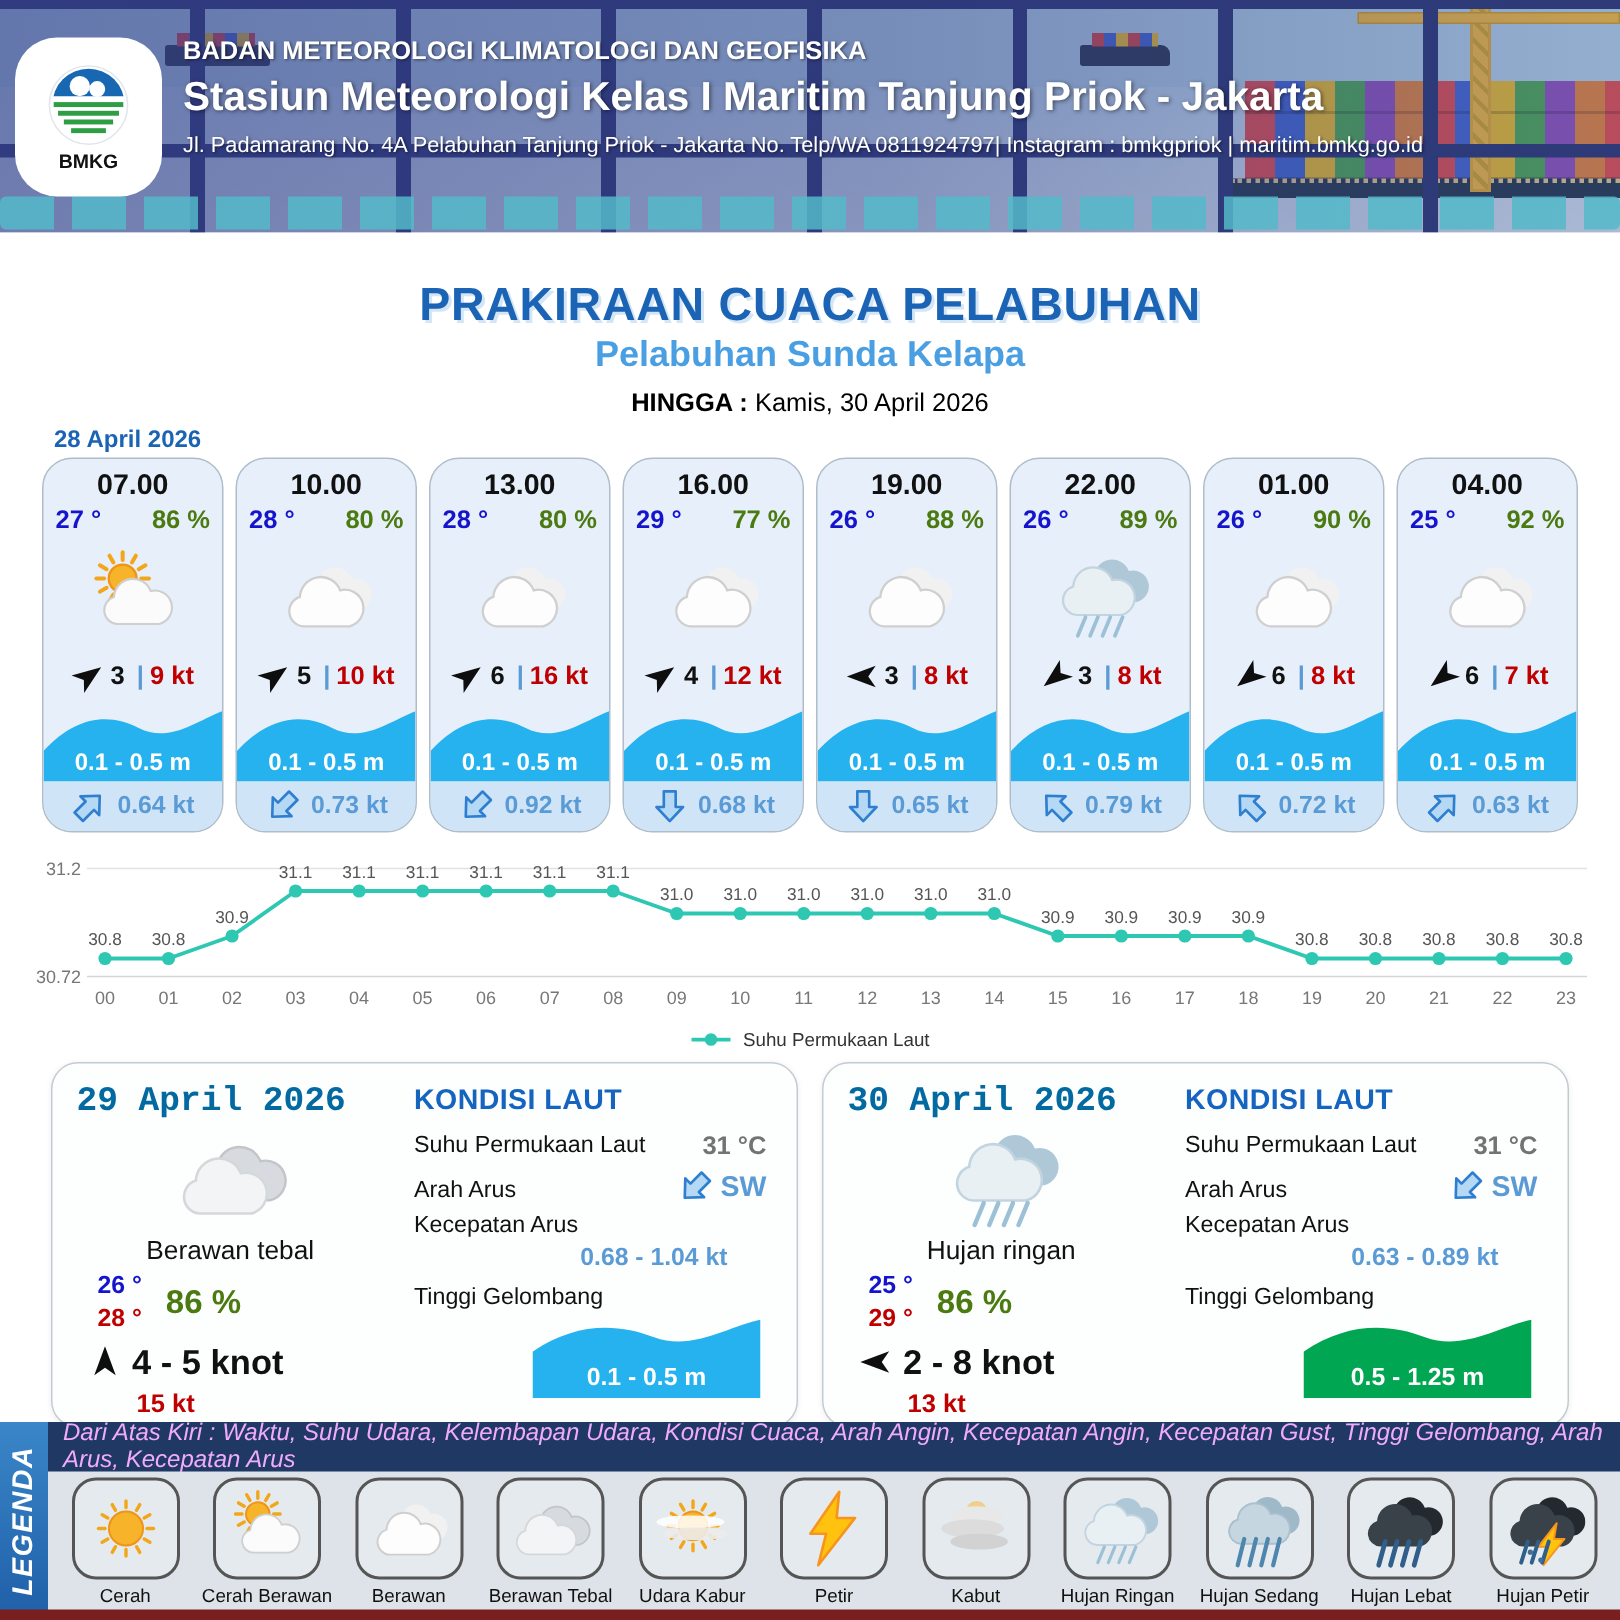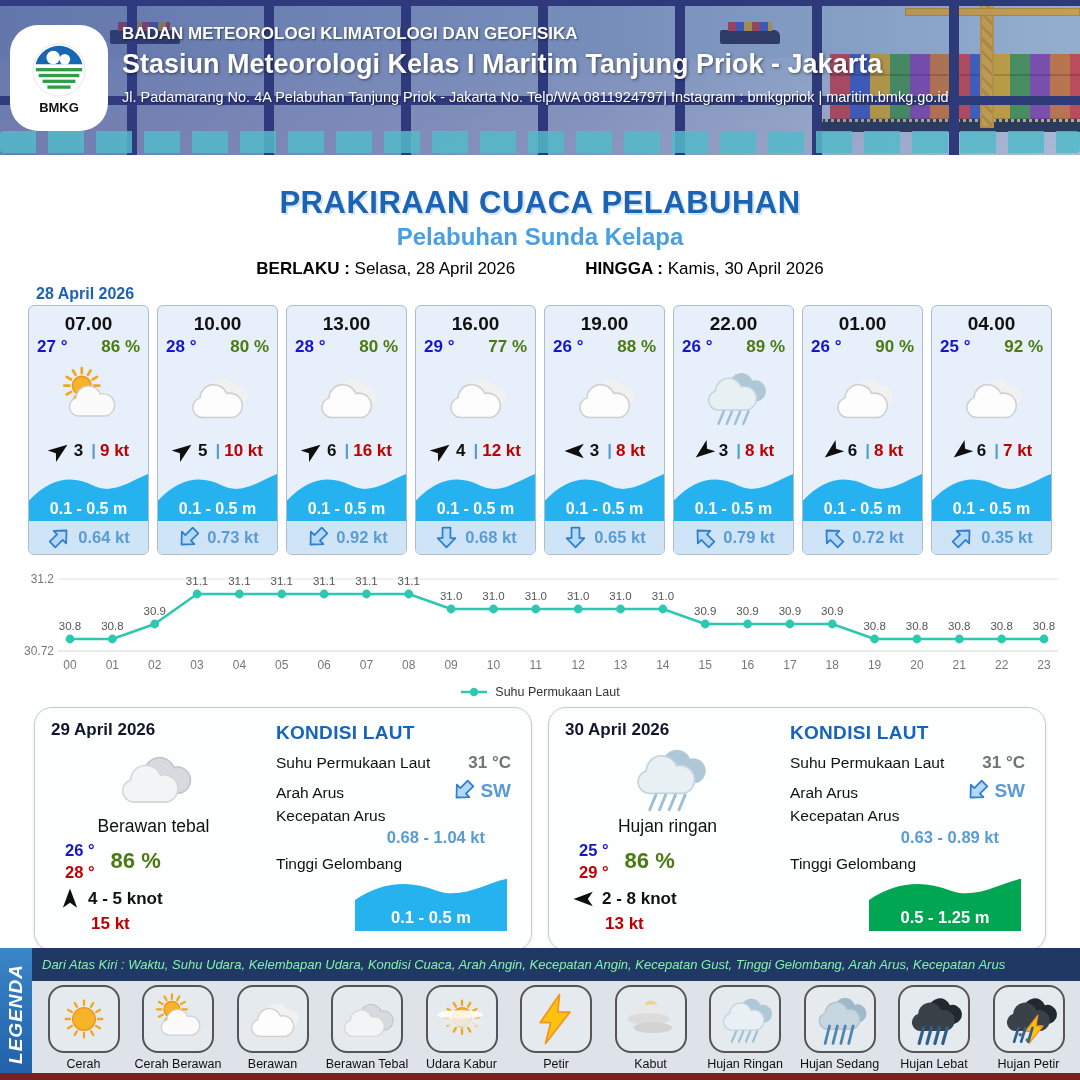--- a/index.html
+++ b/index.html
@@ -43,21 +43,21 @@
   .title-block{text-align:center;padding-top:30px;}
   .title-main{font-size:31px;font-weight:bold;color:#1b63b5;letter-spacing:.5px;
     text-shadow:2px 2px 0 #d4e6f5;}
   .title-sub{font-size:24px;font-weight:bold;color:#4a9fe3;margin-top:2px;}
   .valid-row{display:flex;justify-content:center;gap:70px;margin-top:8px;font-size:17px;color:#000;}
   .valid-row b{font-weight:bold;}
   .date-label{font-size:16px;font-weight:bold;color:#1b63b5;margin:6px 0 2px 36px;}
 
   
   .cards-row{display:flex;gap:8px;margin:0 28px;}
-  .hcard{width:144px;height:250px;background:#e6effa;border:1.5px solid #aebdc9;border-radius:6px;
+  .hcard{width:144px;height:250px;background:#e6effa;border:1.5px solid #aebdc9;border-radius:20px;
     overflow:hidden;display:flex;flex-direction:column;}
   .htime{text-align:center;font-size:19px;font-weight:bold;color:#111;margin-top:7px;}
   .hth{display:flex;justify-content:space-between;padding:2px 8px 0 8px;font-weight:bold;font-size:17px;}
   .temp{color:#1414cc;} .hum{color:#4a7a10;}
   .hicon{height:80px;display:flex;align-items:center;justify-content:center;}
   .hwind{display:flex;align-items:center;justify-content:center;gap:4px;height:28px;font-size:17px;font-weight:bold;}
   .hwind .wspd{color:#111;} .hwind .wdiv{color:#5b9bd5;margin-left:4px;} .hwind .wgust{color:#c00000;}
   .dart path{fill:#0e0e0e;}
   .hwave{position:relative;height:53px;margin-top:auto;}
   .hwave svg{position:absolute;inset:0;width:100%;height:100%;}
@@ -71,48 +71,48 @@
 
   
   .chart-wrap{width:1044px;margin:4px auto 0 auto;}
   .chart-legend{display:flex;align-items:center;justify-content:center;gap:7px;font-size:12.5px;color:#333;margin-top:0px;}
 
   
   .daily-row{display:flex;gap:16px;margin:8px 34px 0 34px;}
   .dcard{flex:1;height:244px;background:#fdfefe;border:1.5px solid #c3cbd2;border-radius:18px;
     box-shadow:0 1px 4px rgba(0,0,0,.08);padding:12px 16px;display:flex;gap:6px;position:relative;}
   .dleft{width:205px;display:flex;flex-direction:column;}
-  .ddate{font-size:17px;font-weight:bold;color:#0f172a;}
+  .ddate{font-size:23px;font-weight:bold;color:#0369a1;font-family:Liberation Mono, monospace;}
   .dicon{height:76px;display:flex;justify-content:center;align-items:center;}
   .dcond{text-align:center;font-size:17.5px;color:#111;}
   .dth{display:flex;align-items:center;gap:16px;margin:2px 0 0 14px;}
   .dtemps{display:flex;flex-direction:column;font-size:16.5px;font-weight:bold;line-height:1.35;}
   .dtmin{color:#1414cc;} .dtmax{color:#c00000;}
   .dhum{font-size:22px;font-weight:bold;color:#4a7a10;}
-  .dwind{display:flex;align-items:center;gap:7px;margin:4px 0 0 8px;font-size:17px;font-weight:bold;color:#111;}
+  .dwind{display:flex;align-items:center;gap:7px;margin:4px 0 0 8px;font-size:23px;font-weight:bold;color:#111;}
   .dgust{color:#c00000;font-size:17px;font-weight:bold;margin:4px 0 0 40px;}
   .dsea{flex:1;padding:2px 4px 0 14px;}
   .sea-head{font-size:19px;font-weight:bold;color:#1565c0;letter-spacing:.3px;}
   .sea-row{display:flex;justify-content:space-between;align-items:center;margin-top:9px;font-size:15.5px;color:#111;}
   .sea-val{color:#737373;font-weight:bold;font-size:17px;}
   .sea-dirval{display:flex;align-items:center;gap:4px;color:#5b9bd5;font-weight:bold;font-size:19px;margin-top:-4px;}
   .sea-speed{text-align:right;padding-right:26px;color:#5b9bd5;font-weight:bold;font-size:16.5px;margin-top:3px;}
   .sea-waverow{margin-top:8px;font-size:15.5px;color:#111;}
   .dwave{position:relative;width:152px;height:56px;margin-left:auto;margin-right:4px;margin-top:2px;}
   .dwave svg{position:absolute;inset:0;width:100%;height:100%;}
   .dwavetxt{position:absolute;bottom:4px;width:100%;text-align:center;color:#fff;font-weight:bold;font-size:16.5px;}
 
   
   .legend-sec{position:absolute;left:0;right:0;bottom:0;height:132px;background:#dde3e8;}
   .ribbon{position:absolute;left:0;top:0;bottom:0;width:32px;
     background:linear-gradient(180deg,#3a86c8,#1f5fa8);display:flex;align-items:center;justify-content:center;}
   .ribbon span{writing-mode:vertical-rl;transform:rotate(180deg);color:#fff;font-weight:bold;
     font-style:italic;font-size:19px;letter-spacing:1px;}
-  .legend-desc{position:absolute;left:32px;right:0;top:0;height:33px;background:#1f3864;color:#86efac;
-    font-style:italic;font-size:13px;display:flex;align-items:center;padding-left:10px;}
+  .legend-desc{position:absolute;left:32px;right:0;top:0;height:33px;background:#1f3864;color:#f0abfc;
+    font-style:italic;font-size:16px;display:flex;align-items:center;padding-left:10px;}
   .legend-items{position:absolute;left:32px;right:0;top:37px;bottom:7px;display:flex;
     justify-content:space-evenly;align-items:flex-start;}
   .litem{display:flex;flex-direction:column;align-items:center;width:86px;}
   .lbox{width:72px;height:68px;border:2px solid #555;border-radius:16px;display:flex;
     align-items:center;justify-content:center;background:rgba(255,255,255,.25);}
   .llabel{font-size:12.5px;color:#111;margin-top:4px;white-space:nowrap;}
   .maroon{position:absolute;left:0;right:0;bottom:0;height:7px;background:#7a1f1f;}
   .wicon{display:inline-flex;}
 </style>
 </head>
@@ -159,24 +159,20 @@
     <div class="station">Stasiun Meteorologi Kelas I Maritim Tanjung Priok - Jakarta</div>
     <div class="address">Jl. Padamarang No. 4A Pelabuhan Tanjung Priok - Jakarta No. Telp/WA 0811924797| Instagram : bmkgpriok | maritim.bmkg.go.id</div>
   </div>
 </div>
 
 <div class="title-block">
   <div class="title-main">PRAKIRAAN CUACA PELABUHAN</div>
   <div class="title-sub">Pelabuhan Sunda Kelapa</div>
   <div class="valid-row">
     <span>
-      <b>BERLAKU :</b>
-      <span>Selasa, 28 April 2026</span>
-    </span>
-    <span>
       <b>HINGGA :</b>
       <span>Kamis, 30 April 2026</span>
     </span>
   </div>
 </div>
 
 <div class="date-label">28 April 2026</div>
 
 <div class="cards-row" id="cards">
   <div class="hcard">
@@ -465,21 +461,21 @@
     <div class="hwave">
       <svg viewBox="0 0 120 52" preserveAspectRatio="none">
         <path d="M0,32 C22,9 44,7 64,17 C84,27 102,13 120,6 L120,52 L0,52 Z" fill="#25b2ef"></path>
       </svg>
       <div class="hwavetxt">0.1 - 0.5 m</div>
     </div>
     <div class="hcurr">
       <svg class="curr dir2-NE" width="25" height="25" viewBox="0 0 24 24">
           <path d="M12,2.5 L20.5,11.5 H15.8 V21.5 H8.2 V11.5 H3.5 Z"></path>
         </svg>
-      <span>0.35 kt</span>
+      <span>0.63 kt</span>
     </div>
   </div>
   </div>
 
 <div class="chart-wrap">
   <div id="chart"><svg width="1044" height="122" viewBox="0 0 1044 122">
         <line x1="40" y1="20" x2="1040" y2="20" stroke="#e2e2e2" stroke-width="1"></line>
         <line x1="40" y1="92" x2="1040" y2="92" stroke="#d5d5d5" stroke-width="1"></line>
         <text x="36" y="24" text-anchor="end" font-size="12" fill="#777">31.2</text>
         <text x="36" y="96" text-anchor="end" font-size="12" fill="#777">30.72</text>

